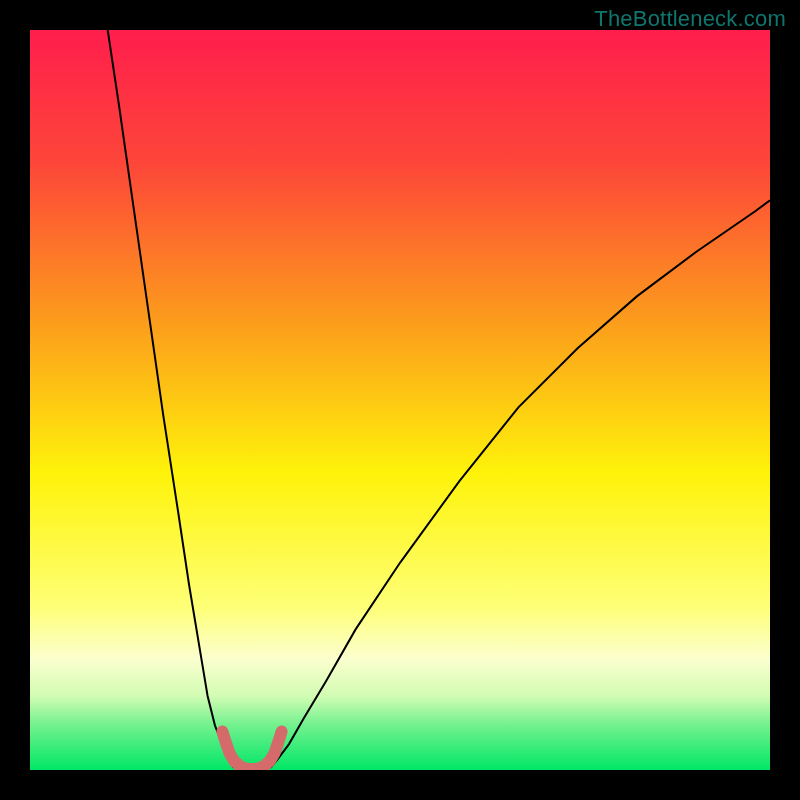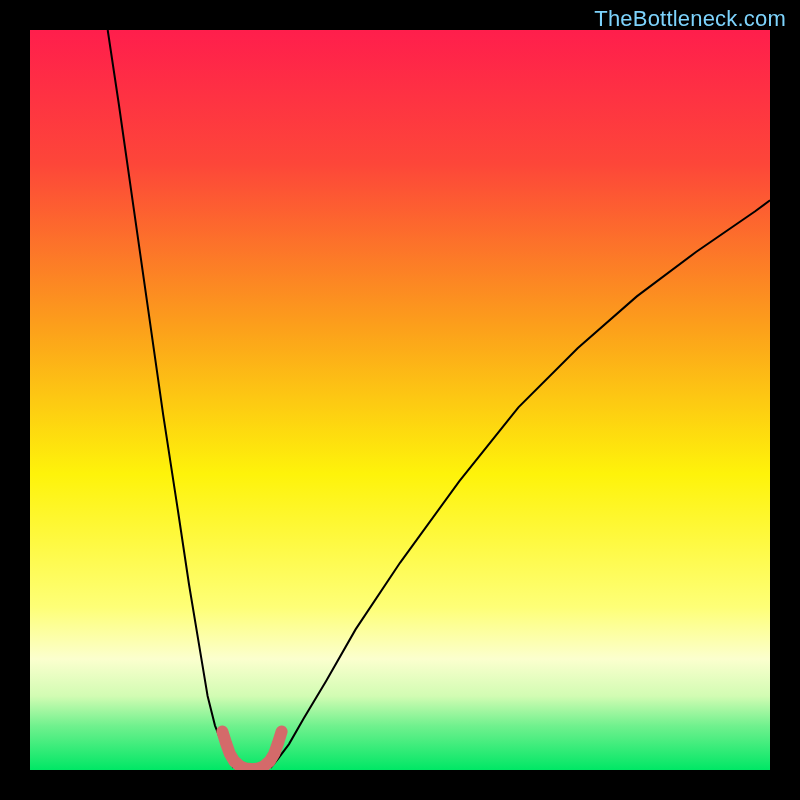--- a/index.html
+++ b/index.html
@@ -16,21 +16,21 @@
     left: 30px;
     top: 30px;
     width: 740px;
     height: 740px;
     background: #000;
   }
   .watermark {
     position: absolute;
     top: 6px;
     right: 14px;
-    color: #7dd3fc;
+    color: #0f766e;
     font-size: 22px;
     font-weight: 500;
     letter-spacing: 0.2px;
     z-index: 10;
   }
   svg { display: block; }
 </style>
 </head>
 <body>
 

